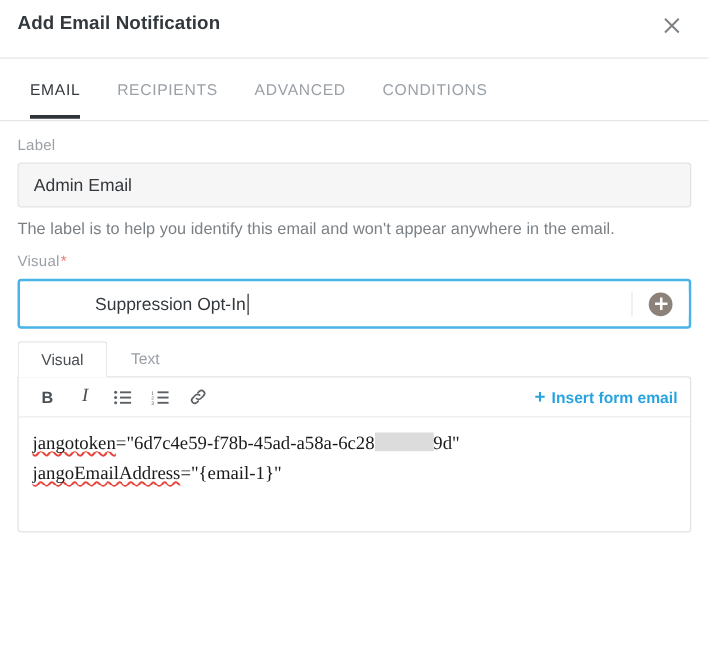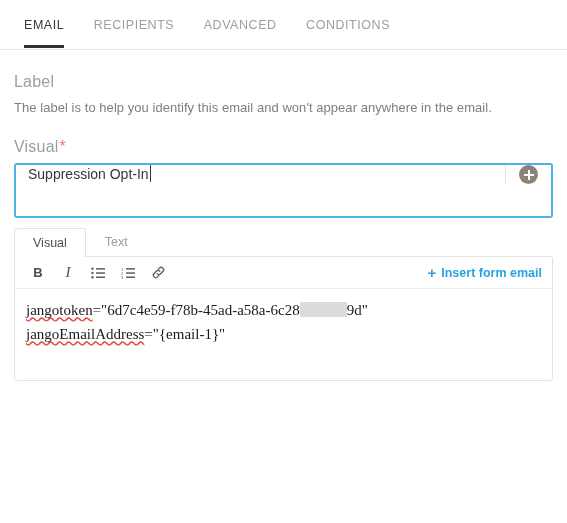--- a/index.html
+++ b/index.html
@@ -85,23 +85,23 @@
     background: #2f3438;
   }
 
   
   .form-area {
     position: relative;
     padding: 0 14px;
   }
 
   .field-label {
-    font-size: 16px;
+    font-size: 12px;
     color: #9aa0a6;
-    margin-top: 23px;
+    margin-top: 12px;
     margin-bottom: 7px;
     letter-spacing: 0.2px;
   }
   .req {
     color: #f2776a;
     margin-left: 1px;
   }
 
   .text-input {
     box-sizing: border-box;
@@ -121,27 +121,28 @@
   .help-text {
     font-size: 13px;
     color: #7b8085;
     margin-top: 9px;
     letter-spacing: 0.05px;
   }
 
   
   .subject-row {
     display: flex;
-    align-items: flex-start;
+    align-items: center;
     border: 2px solid #4ab3e8;
     border-radius: 3px;
     background: #ffffff;
-    height: 55px;
+    height: 40px;
     box-sizing: border-box;
     overflow: hidden;
+    padding-left: 48px;
   }
   .subject-input {
     flex: 1 1 auto;
     display: flex;
     align-items: center;
     font-size: 14px;
     color: #33383d;
     padding: 0 12px;
     background: #ffffff;
     position: relative;
@@ -288,32 +289,44 @@
     height: 15px;
     background: #dcdcdc;
     vertical-align: -2px;
   }
 </style>
 </head>
 <body>
 
 <div class="modal">
 
+  <div class="modal-header">
+    <div class="modal-title">Add Email Notification</div>
+    <div class="close-btn">
+      <svg width="13" height="13" viewBox="0 0 13 13" aria-hidden="true">
+        <line x1="1" y1="1" x2="12" y2="12" stroke="currentColor" stroke-width="1.6"></line>
+        <line x1="12" y1="1" x2="1" y2="12" stroke="currentColor" stroke-width="1.6"></line>
+      </svg>
+    </div>
+  </div>
 
   <div class="tabbar">
     <div class="tab active">EMAIL</div>
     <div class="tab">RECIPIENTS</div>
     <div class="tab">ADVANCED</div>
     <div class="tab">CONDITIONS</div>
   </div>
 
   <div class="form-area">
 
     <div class="field-label">
       <span>Label</span>
+    </div>
+    <div class="text-input">
+      <span>Admin Email</span>
     </div>
     <div class="help-text">The label is to help you identify this email and won't appear anywhere in the email.</div>
 
     <div class="field-label">
       <span>Visual</span><span class="req">*</span>
     </div>
     <div class="subject-row">
       <div class="subject-input">
         <span>Suppression Opt-In</span>
           <span class="caret"></span>

